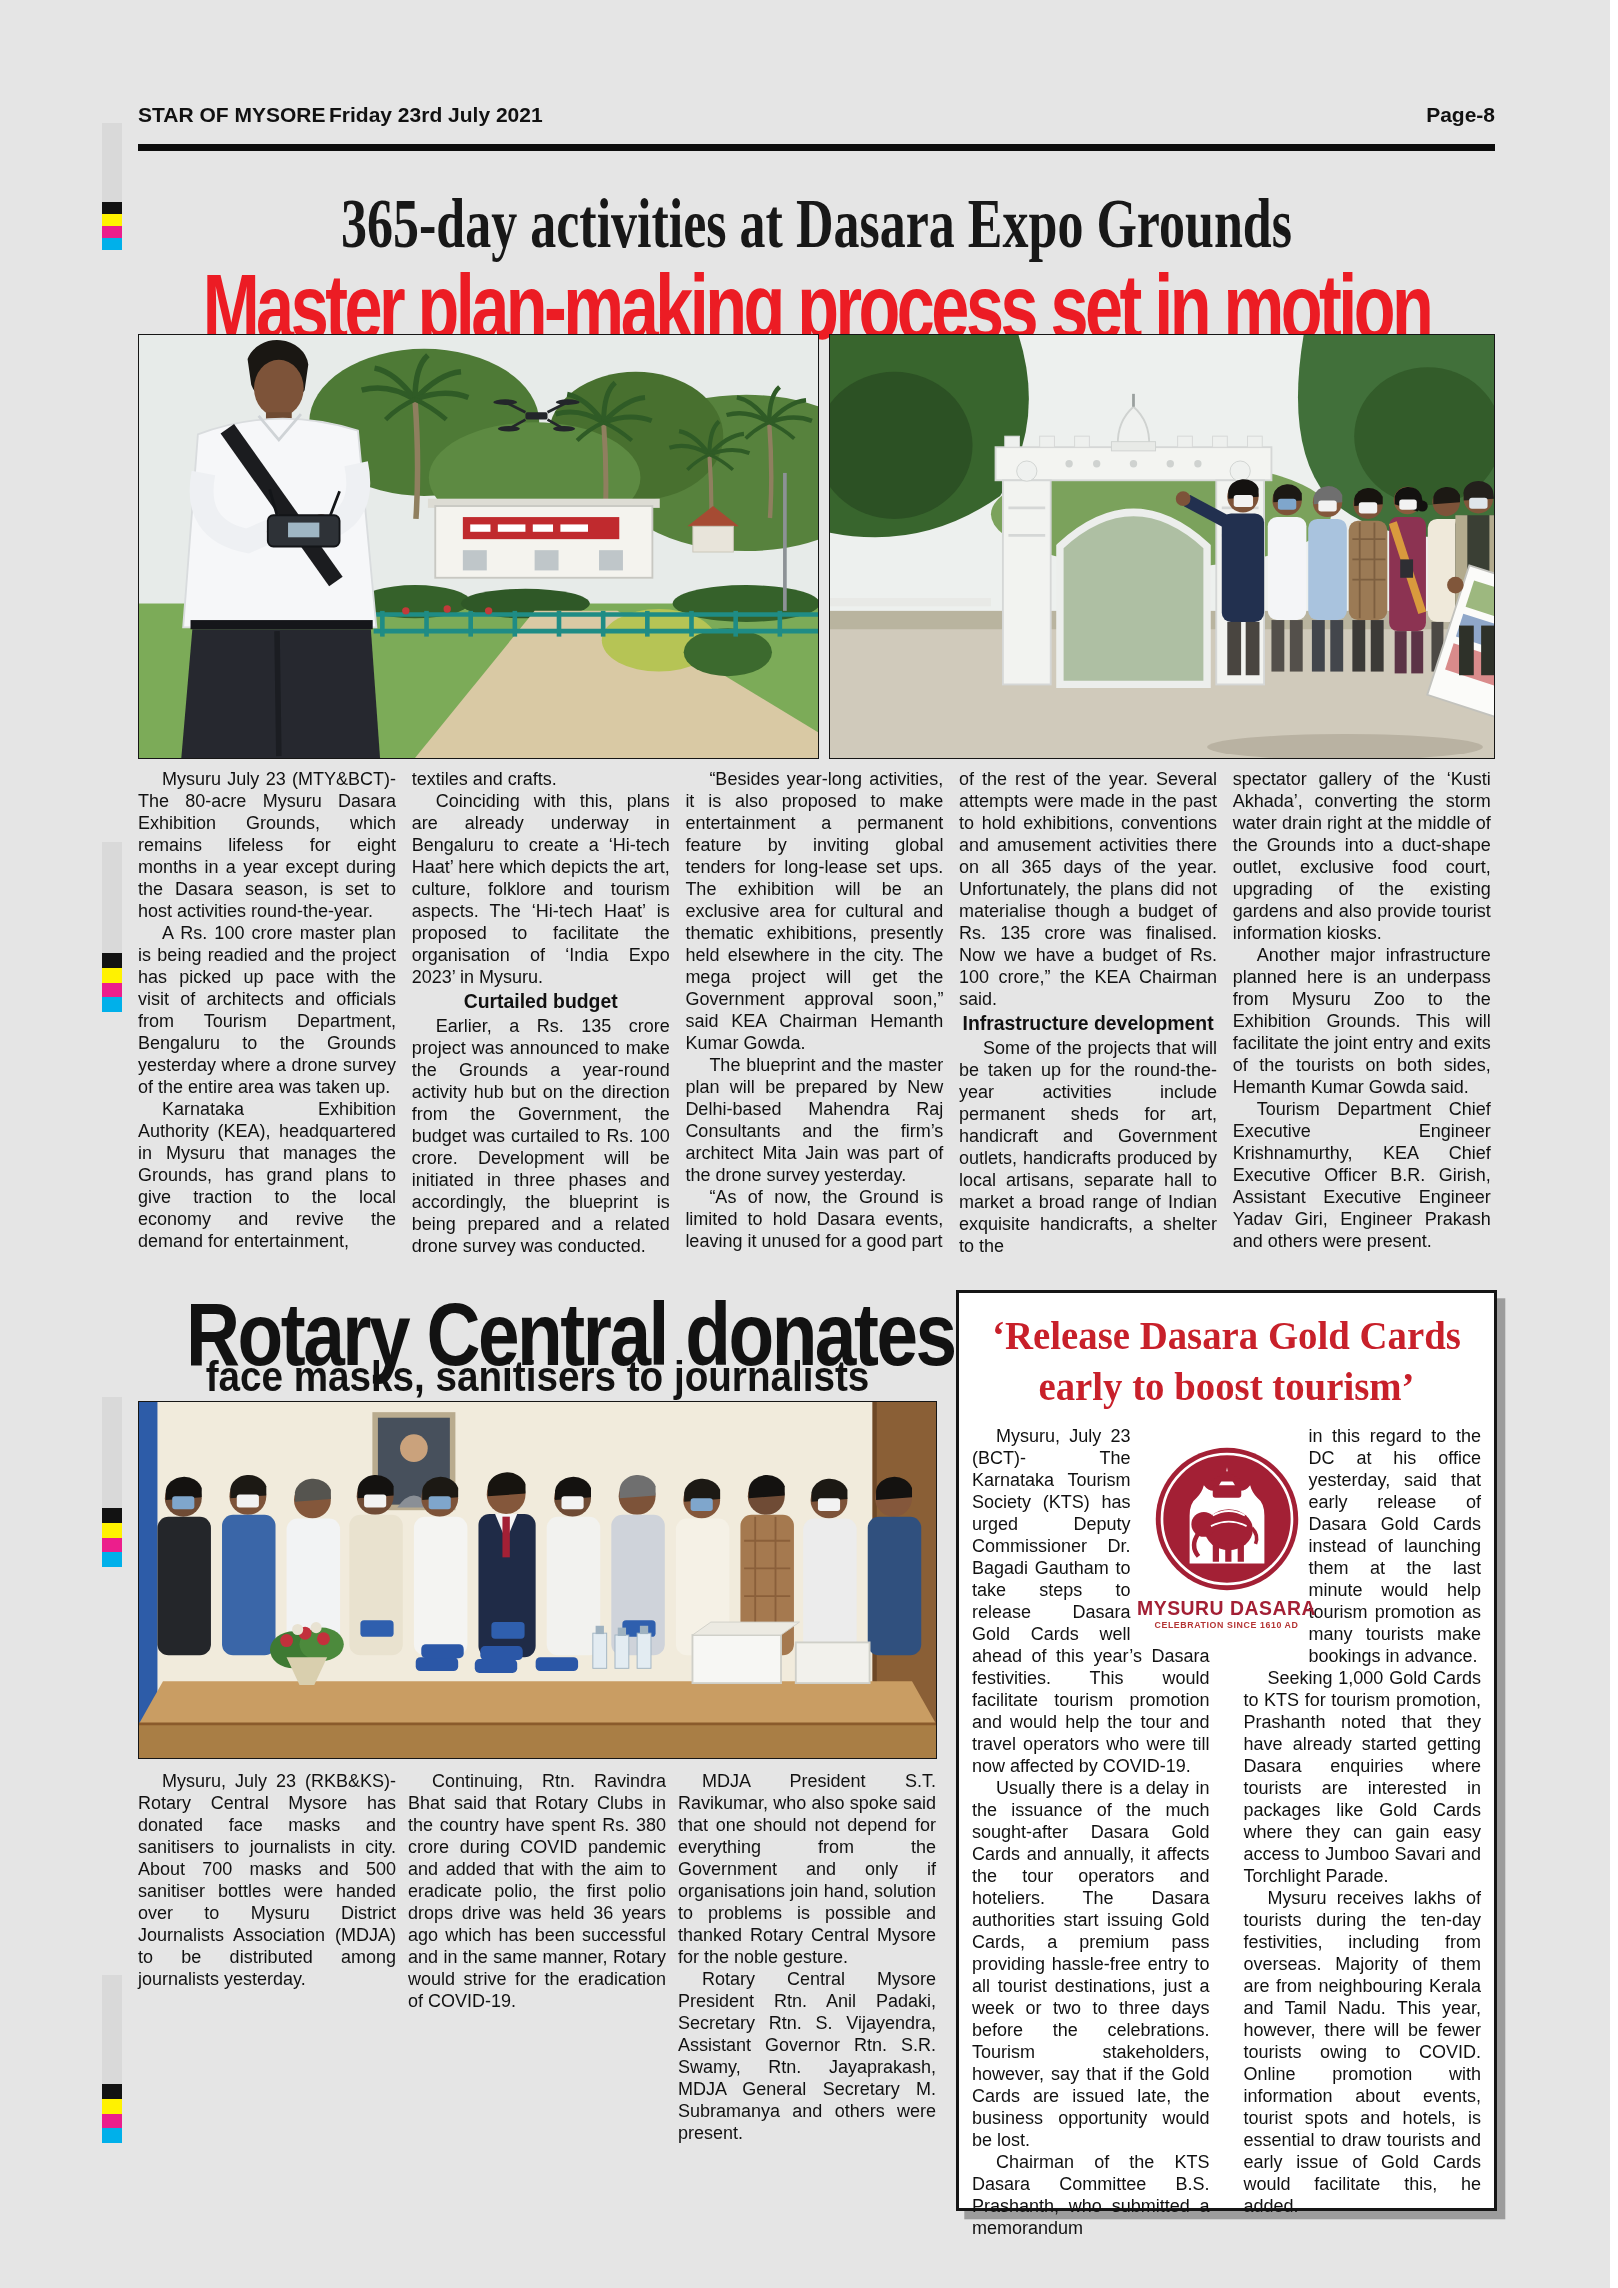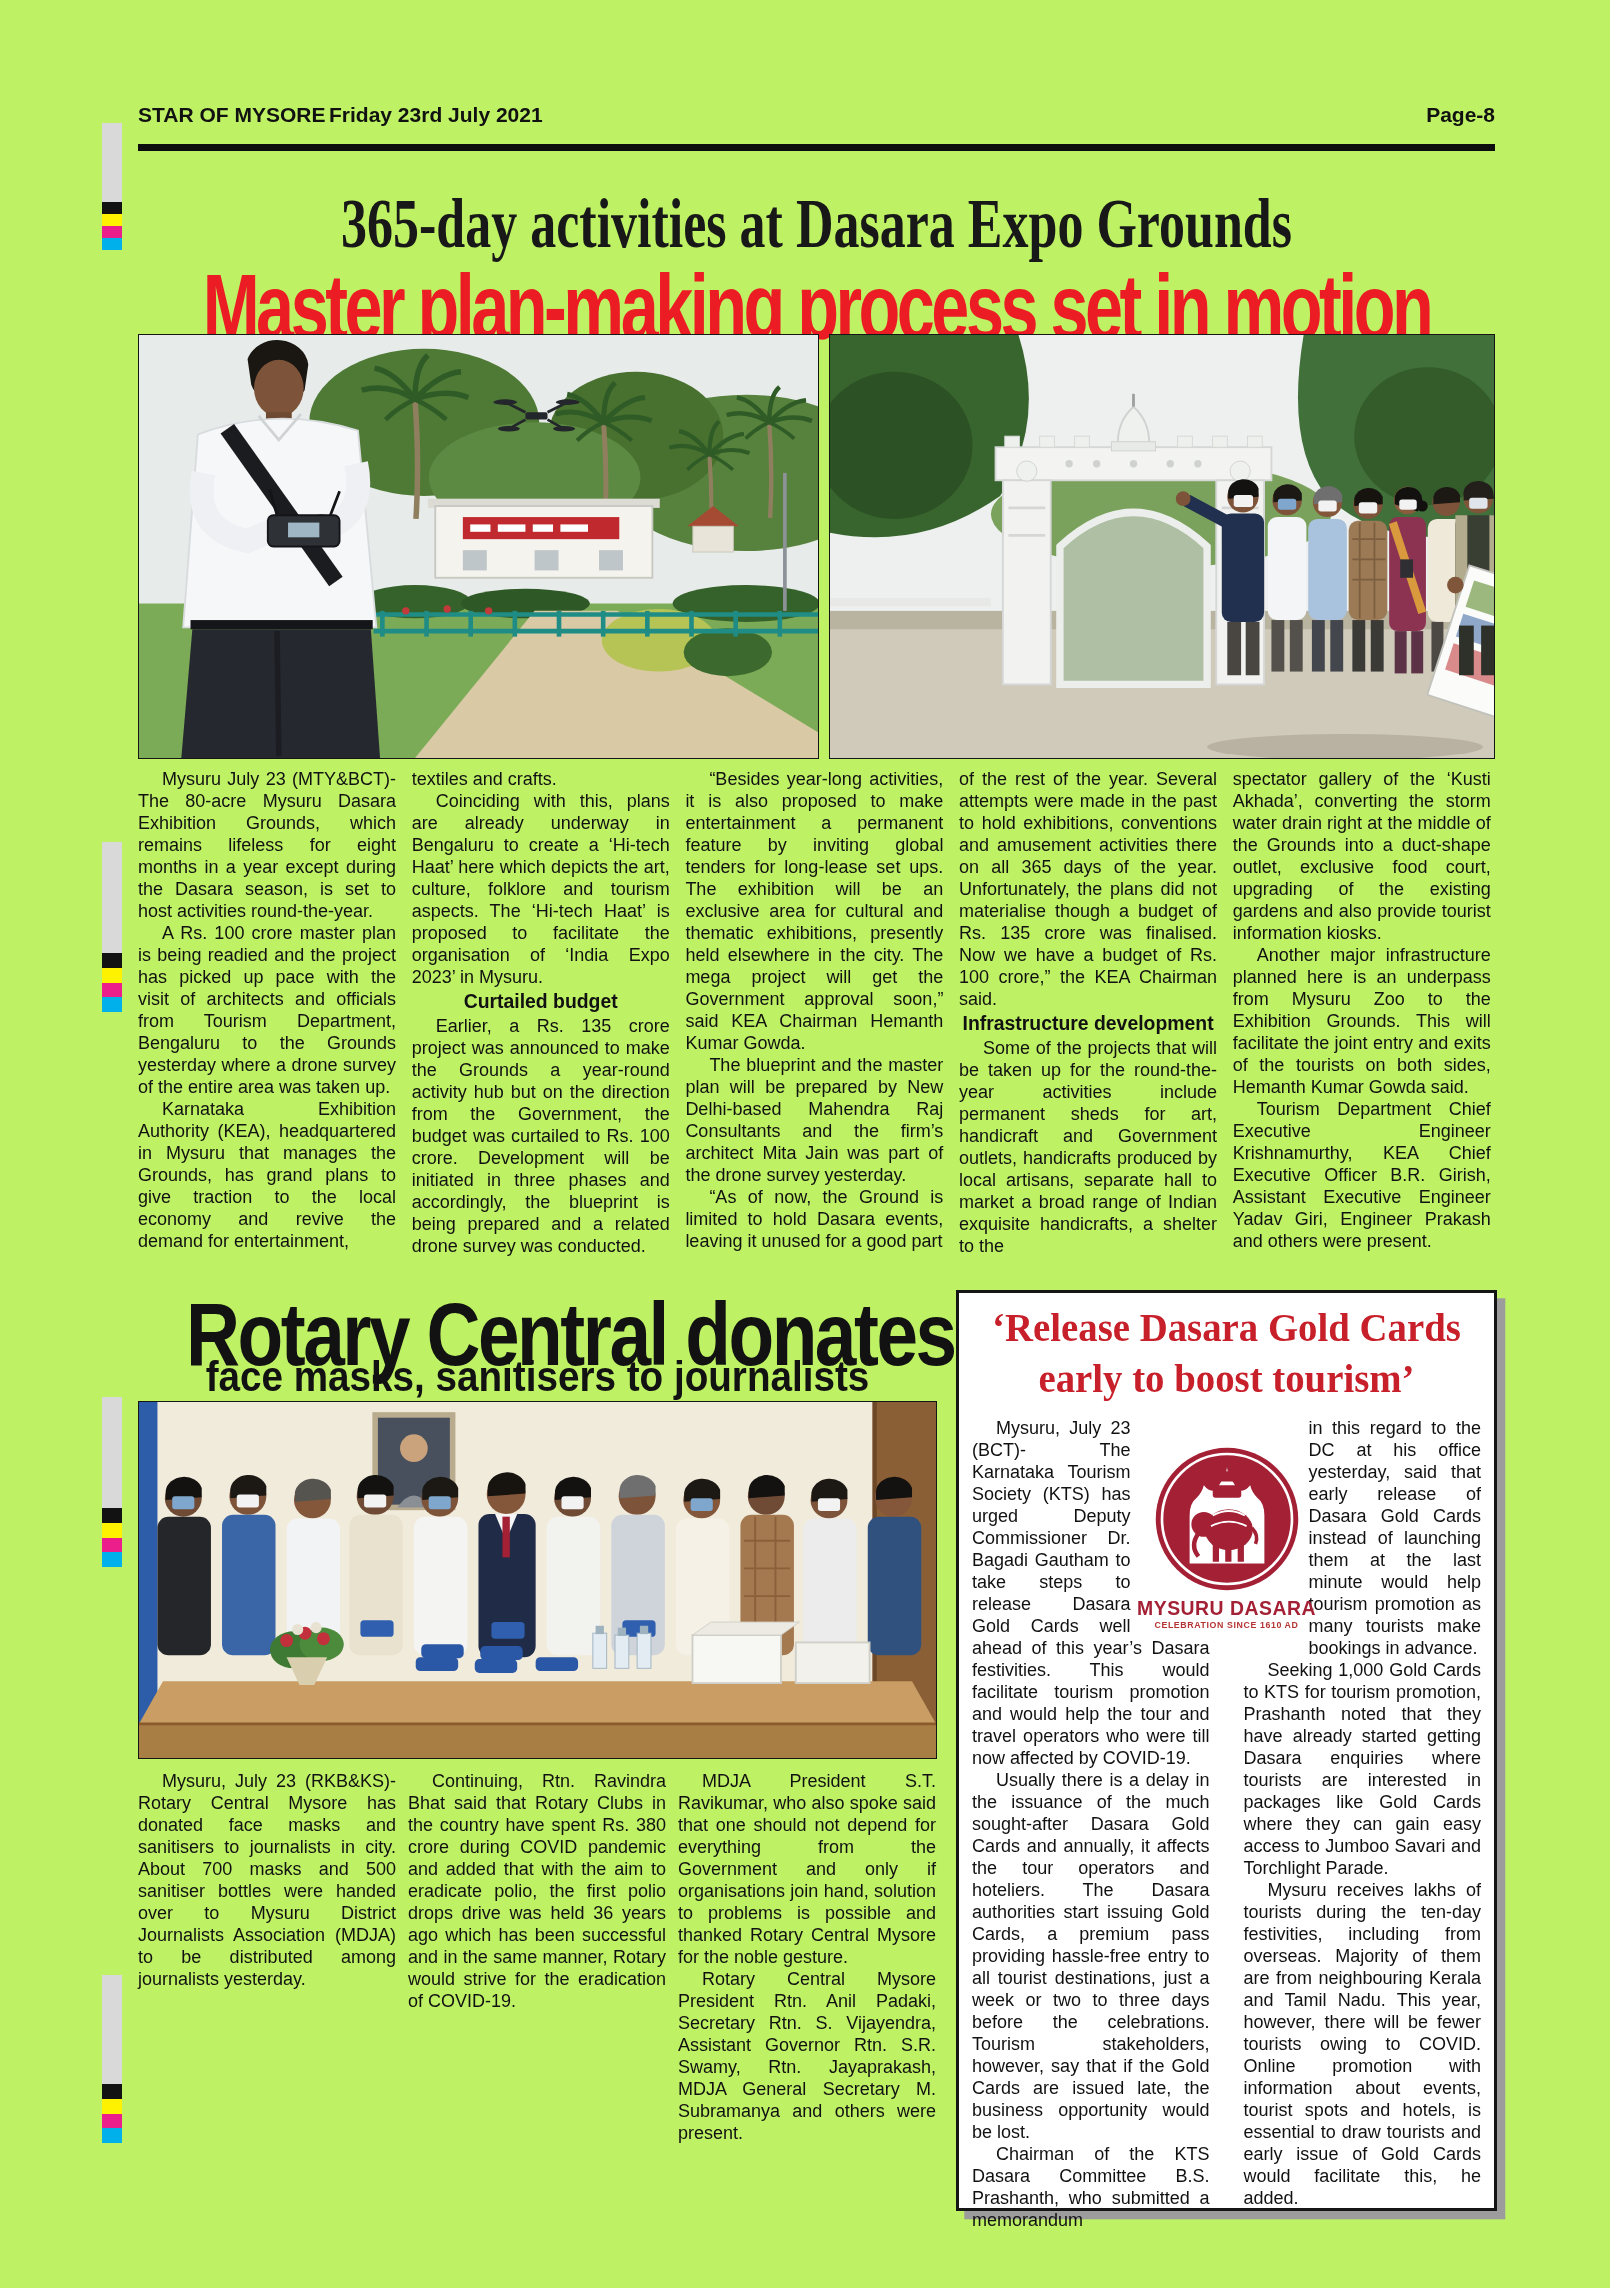--- a/index.html
+++ b/index.html
@@ -1,16 +1,16 @@
 <!DOCTYPE html>
 <html style="font-size:14.8px"><head>
 <meta charset="utf-8">
 <style>
   html,body{margin:0;padding:0;background:#ffffff;}
-  .page{position:relative;width:1610px;height:2289px;background:#bef264;overflow:hidden;
+  .page{position:relative;width:1610px;height:2289px;background:#e5e5e5;overflow:hidden;
         font-family:"Liberation Sans",sans-serif;color:#111;}
   .abs{position:absolute;}
   
   .regmark{position:absolute;left:102px;width:20px;}
   .reg-gray{background:#d9d9d9;width:20px;}
   .reg-sq{width:20px;height:14.8px;}
   
   .mast{font-weight:bold;font-size:21px;letter-spacing:0px;white-space:nowrap;}
   .rule{background:#0d0d0d;}
   
@@ -26,21 +26,21 @@
   .cols{display:flex;}
   .bcol{flex:none;width:258px;}
   .bt p{margin:0;text-indent:24px;font-size:18px;line-height:22px;text-align:justify;}
   .bt p.noind{text-indent:0;}
   .bt .sub{font-weight:bold;text-align:center;text-indent:0;font-size:19.4px;line-height:23px;margin:1.8px 0;}
   
   .photo{border:1.8px solid #161616;box-sizing:border-box;background:#e8ebe9;}
   .photo svg{display:block;width:100%;height:100%;}
   
   .goldbox{border:3.7px solid #151515;box-shadow:8.3px 8.3px 0 #9c9c9c;box-sizing:border-box;
-           background:#fff;padding:5px 13px;}
+           background:#fff;padding:13px 13px;}
   .goldhead{font-family:"Liberation Serif",serif;font-weight:bold;color:#c8202a;font-size:40px;
             line-height:51px;text-align:center;margin-top:3.7px;transform:scaleX(0.97);transform-origin:center top;}
   .goldcols{display:flex;gap:34px;margin-top:13px;}
   .gcol{flex:1 1 0;}
   .cut-r{float:right;width:79px;height:168px;margin-top:42px;}
   .cut-l{float:left;width:65px;height:181px;margin-top:42px;}
   .goldlogo{position:absolute;top:153px;left:50%;transform:translateX(-50%);width:194px;text-align:center;}
   .logo-title{font-size:19.4px;font-weight:bold;color:#a32035;margin-top:1.8px;letter-spacing:0.5px;}
   .logo-sub{font-size:8.8px;font-weight:bold;color:#b43434;letter-spacing:0.6px;}
 </style>

